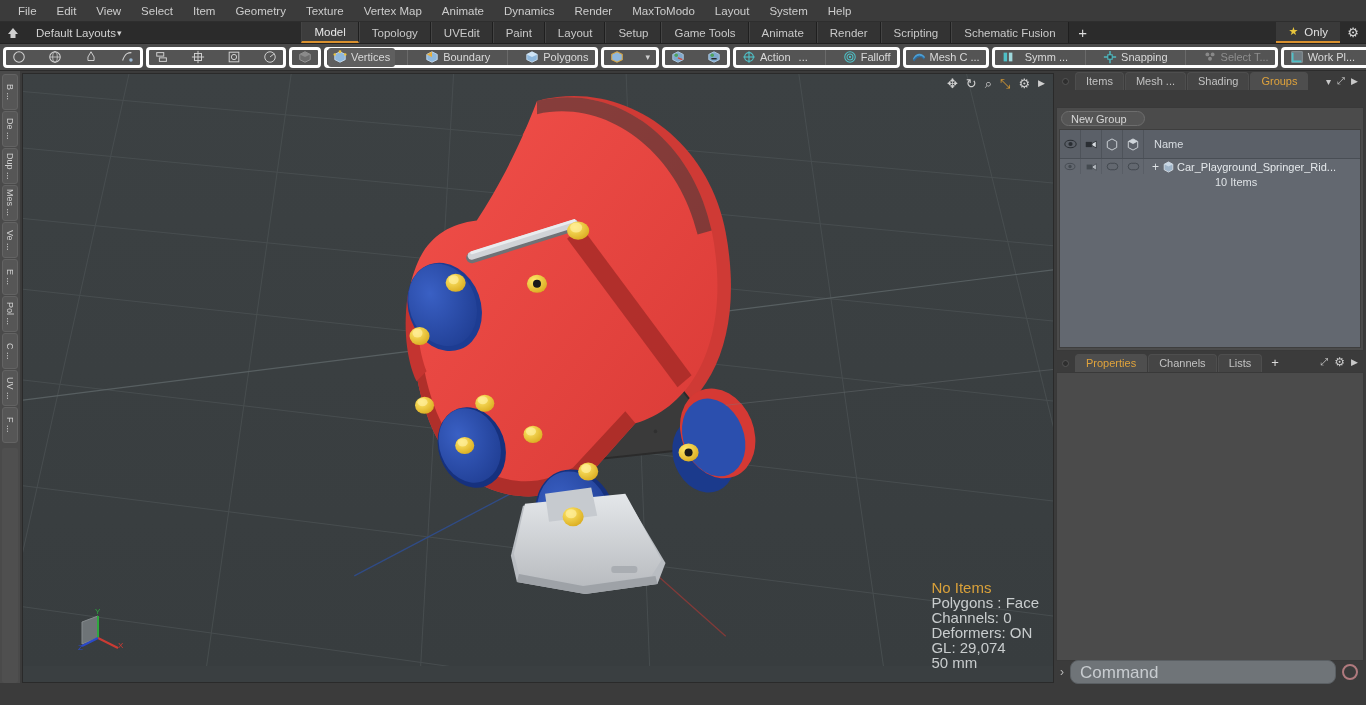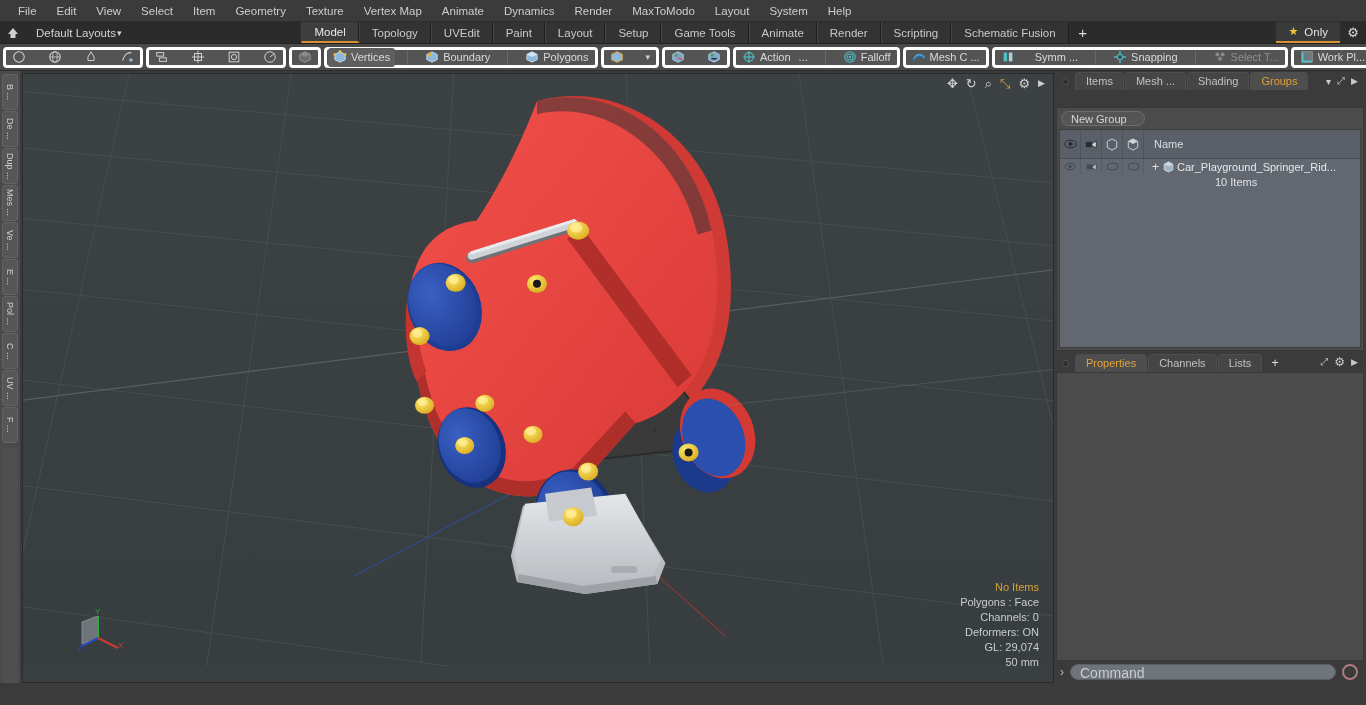--- a/index.html
+++ b/index.html
@@ -113,22 +113,22 @@
   .vp-icons{
     position:absolute; top:3px; right:8px; display:flex; gap:8px; align-items:center;
     z-index:6;
   }
   .vp-icons span{ color:#cfcfcf; font-size:13px; line-height:1; }
   .vp-icons .orange{ color:#d89a33; }
 
   
   .grid{ position:absolute; inset:0; }
   .stats{
-    position:absolute; right:14px; bottom:12px; text-align:right;
-    font-size:11px; color:#c9cdce; line-height:15px; z-index:5;
+    position:absolute; right:14px; bottom:12px; 
+    font-size:15px; color:#c9cdce; line-height:15px; z-index:5;
   }
   .stats .hl{ color:#d9a13a; }
 
   .axisgz{ position:absolute; left:45px; bottom:22px; z-index:5; }
 
   
   .statusrow{ height:22px; display:flex; align-items:stretch; background:#3b3b3b;}
   .statusbar{
     flex:1; margin:2px; background:#4e4e4e; border:1px solid #3a3a3a;
     display:flex; align-items:center; padding:0 10px; color:#dcdcdc; font-size:11px; gap:10px;
@@ -170,22 +170,22 @@
   .subrow{ font-size:11px; color:#dfe3e6; padding-left:155px; }
   .expander{ color:#dfe3e6; padding:0 4px 0 8px; font-size:12px; line-height:10px;}
 
   .panel2-tabs{ height:19px; display:flex; align-items:flex-end; padding-left:4px; margin-top:2px;}
   .panel2-body{ flex:1; background:#4b4b4b; border:1px solid #393939; }
 
   
   .cmdrow{ height:22px; display:flex; align-items:center; gap:6px; padding:0 6px 0 4px;}
   .cmd-gt{ color:#b8b8b8; font-size:12px; }
   .cmdinput{
-    flex:1; height:16px; background:#6f7478; border:1px solid #5a5f63; border-radius:8px;
-    display:flex; align-items:flex-start; padding:0 9px; color:#c8ccd0; font-size:14px;
+    flex:1; height:24px; background:#6f7478; border:1px solid #5a5f63; border-radius:8px;
+    display:flex; align-items:flex-end; padding:0 9px; color:#c8ccd0; font-size:17px;
   }
   .cmdcircle{ width:16px;height:16px;border-radius:50%; border:2px solid #b07a7e; }
 
   
   svg{ display:block; }
 </style>
 </head>
 <body>
 
 <div class="app">
@@ -390,21 +390,21 @@
         <span>Mesh C ...</span>
       </div>
     </div>
 
     <div class="tgrp">
       <div class="tbtn">
         <svg class="ico" viewBox="0 0 16 16">
             <rect x="3" y="3" width="4" height="10" fill="#4fc0c7"></rect>
             <rect x="9" y="3" width="4" height="10" fill="#9fd8dc"></rect>
           </svg>
-        <span style="margin-left:16px;">Symm ...</span>
+        <span style="margin-left:6px;">Symm ...</span>
       </div>
       <div class="sep"></div>
       <div class="tbtn">
         <svg class="ico" viewBox="0 0 16 16">
             <line x1="8" y1="1" x2="8" y2="15" stroke="#4fc0c7" stroke-width="1.6"></line>
             <line x1="1" y1="8" x2="15" y2="8" stroke="#4fc0c7" stroke-width="1.6"></line>
             <rect x="5.5" y="5.5" width="5" height="5" fill="#3b3b3b" stroke="#4fc0c7" stroke-width="1.2"></rect>
           </svg>
         <span>Snapping</span>
       </div>

